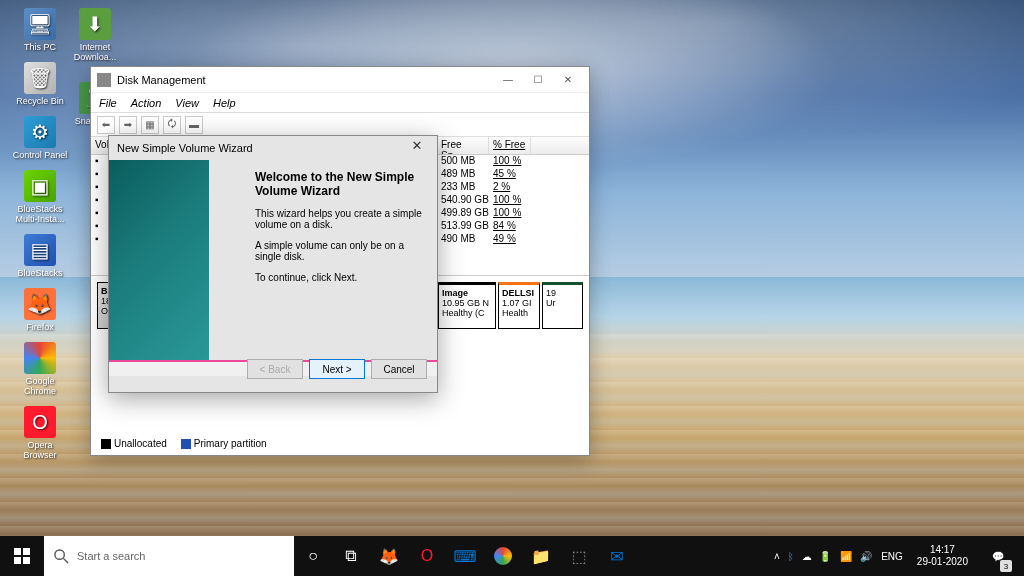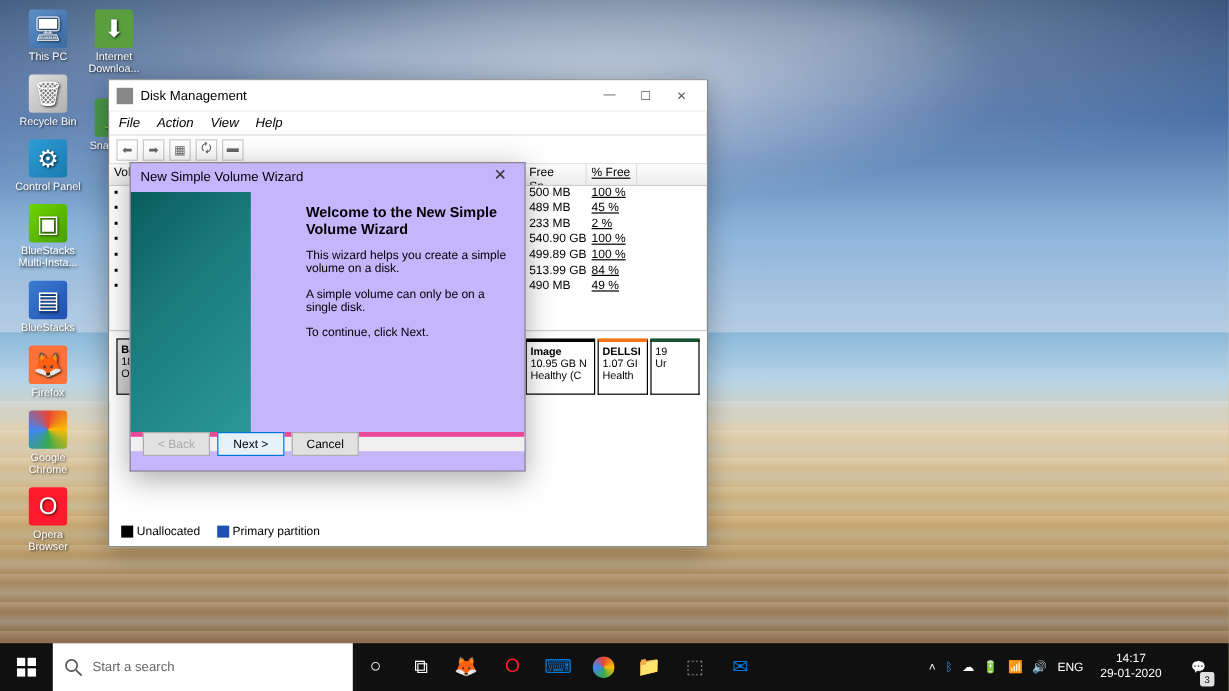--- a/index.html
+++ b/index.html
@@ -45,30 +45,30 @@
 .dm-row div { padding:0 4px; overflow:hidden; white-space:nowrap; }
 
 .dm-graphical { margin-top:30px; border-top:1px solid #ccc; padding:6px; display:flex; gap:2px; height:60px; background:#fff; }
 .vol-block { border:1px solid #000; padding:3px; font-size:9px; overflow:hidden; background:#fff; }
 .vol-block.hdr { background:linear-gradient(#e8e8e8,#d0d0d0); width:60px; }
 
 .dm-legend { position:absolute; bottom:6px; left:10px; font-size:10px; display:flex; gap:14px; align-items:center; }
 .leg-sw { width:10px; height:10px; display:inline-block; margin-right:3px; vertical-align:middle; }
 
 
-.wizard { position:absolute; left:108px; top:135px; width:330px; height:258px; background:#c4b5fd; border:1px solid #888; box-shadow:0 6px 24px rgba(0,0,0,0.35); z-index:10; font-size:11px; }
+.wizard { position:absolute; left:108px; top:135px; width:330px; height:258px; background:#e5e5e5; border:1px solid #888; box-shadow:0 6px 24px rgba(0,0,0,0.35); z-index:10; font-size:11px; }
 .wiz-title { height:24px; display:flex; align-items:center; padding:0 8px; font-size:11px; }
 .wiz-title .wt { flex:1; }
 .wiz-close { width:24px; height:20px; text-align:center; cursor:pointer; font-size:13px; color:#333; }
 .wiz-body { display:flex; height:200px;gap:34px; }
 .wiz-side { width:100px; background: linear-gradient(135deg, #0a5c5c 0%, #1a7a7a 40%, #2a9898 100%); }
 .wiz-main { flex:1; padding:10px 12px; }
 .wiz-main h3 { font-size:12px; font-weight:bold; margin-bottom:10px; }
 .wiz-main p { font-size:10px; margin-bottom:10px; }
-.wiz-buttons { height:16px; background:#f0f0f0; border-top:4px solid #ec4899; display:flex; align-items:center; gap:6px; padding:0 10px; }
+.wiz-buttons { height:16px; background:#f0f0f0; border-top:2px solid #ec4899; display:flex; align-items:center; justify-content:flex-end; gap:6px; padding:0 10px; }
 .wiz-buttons button { width:56px; height:20px; font-size:10px; background:#e1e1e1; border:1px solid #adadad; cursor:pointer; }
 .wiz-buttons button.primary { background:#e5f1fb; border-color:#0078d7; }
 .wiz-buttons button:disabled { color:#aaa; }
 
 
 .taskbar { position:absolute; bottom:0; left:0; right:0; height:40px; background:#101010; display:flex; align-items:center; color:white; font-size:11px; z-index:20; }
 .start { width:44px; height:40px; display:flex; align-items:center; justify-content:center; cursor:pointer; }
 .start svg { width:16px; height:16px; fill:white; }
 .search { flex:0 0 250px; height:40px; background:#fff; display:flex; align-items:center; padding:0 10px; color:#666; cursor:text; }
 .search svg { width:15px; height:15px; margin-right:8px; fill:#555; }

